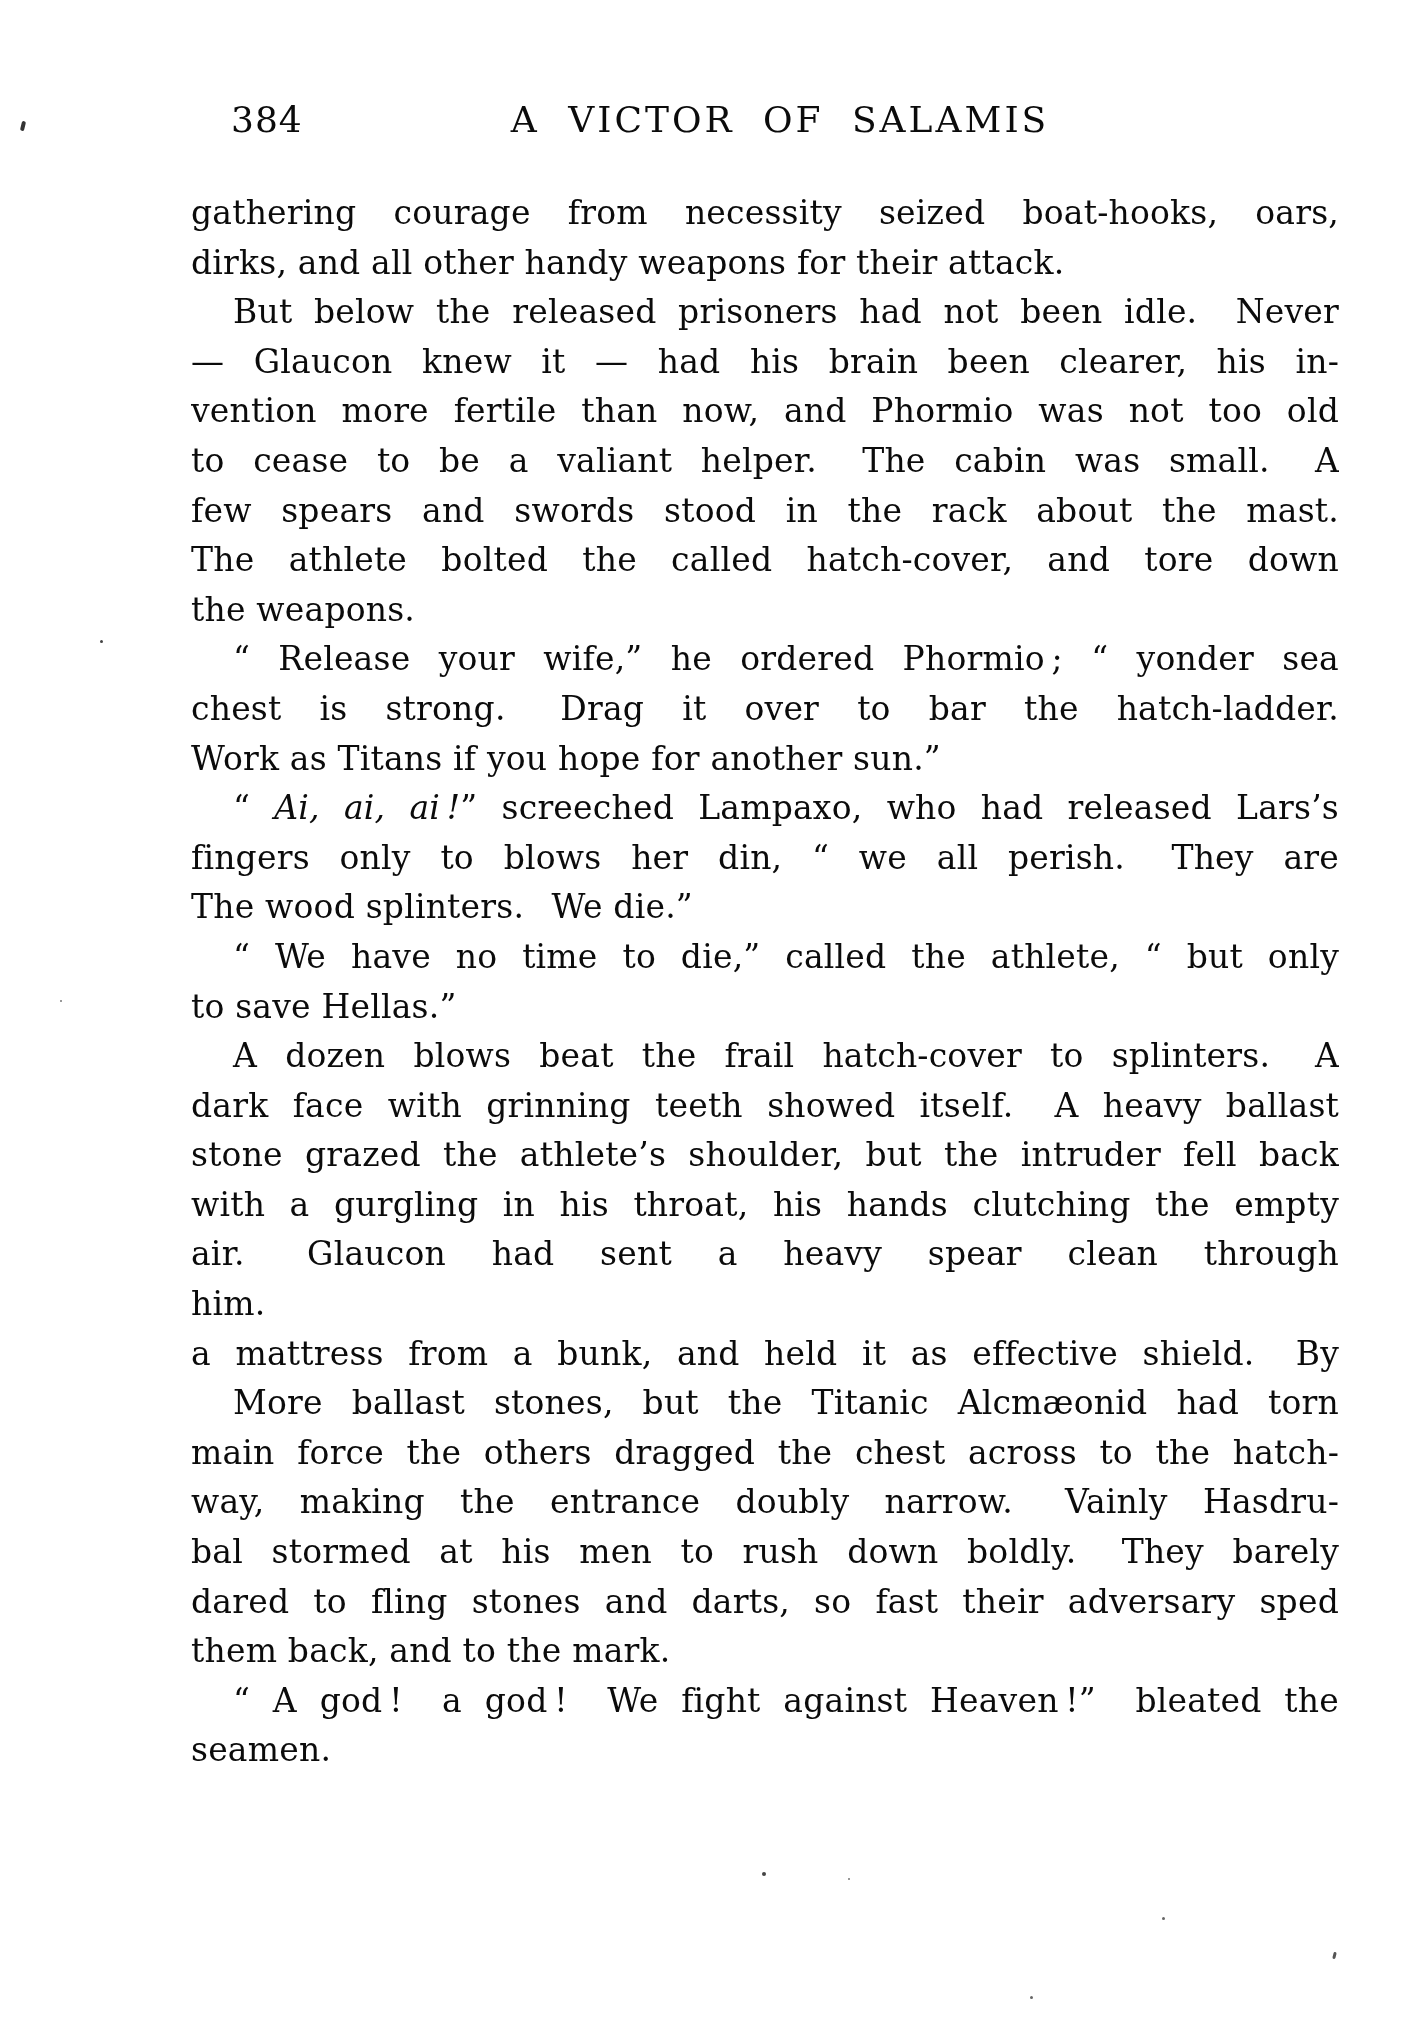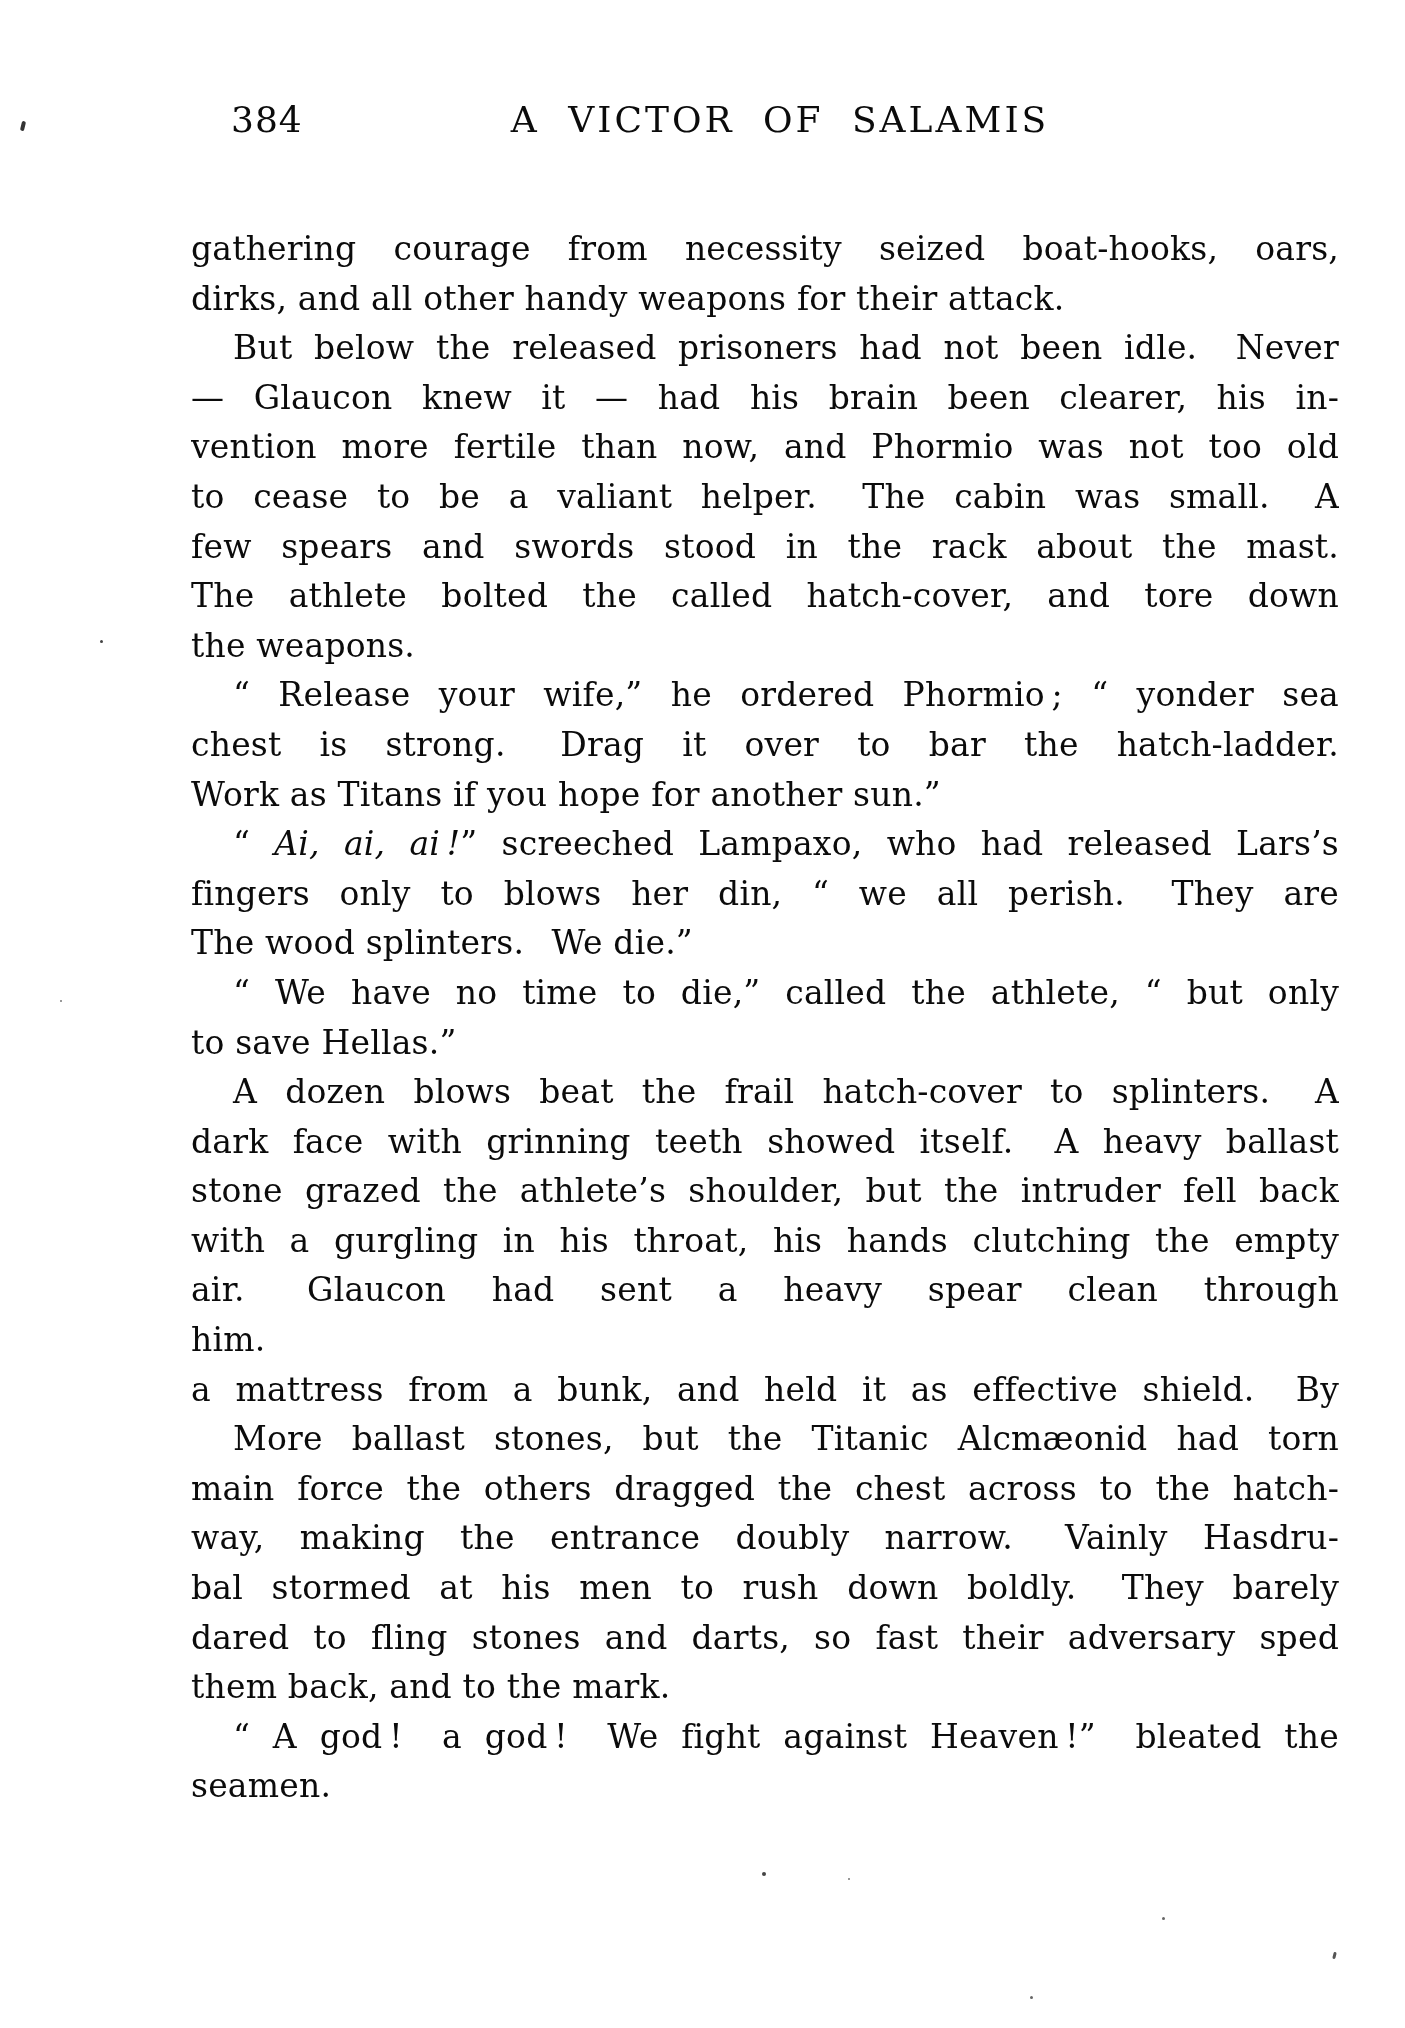--- a/index.html
+++ b/index.html
@@ -57,21 +57,20 @@
     height: 49.6px;
   }
   .line.last {
     text-align-last: left;
   }
   .line.first-of-para {
     text-indent: 42px;
   }
   .paragraph.no-indent .line.first-of-para {
     text-indent: 0;
-    margin-top: 36px;
   }
   .italic {
     font-style: italic;
   }
   .speck {
     position: absolute;
     background: #444;
     border-radius: 50%;
   }
   .speck.comma {

